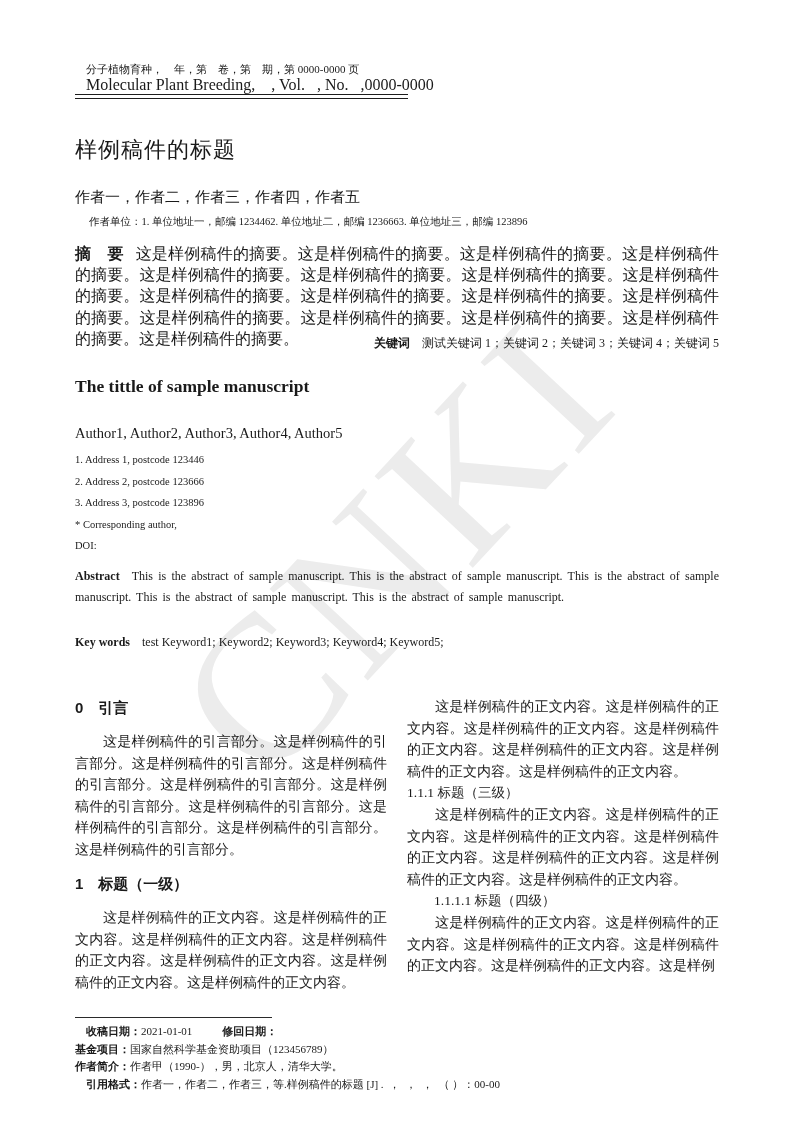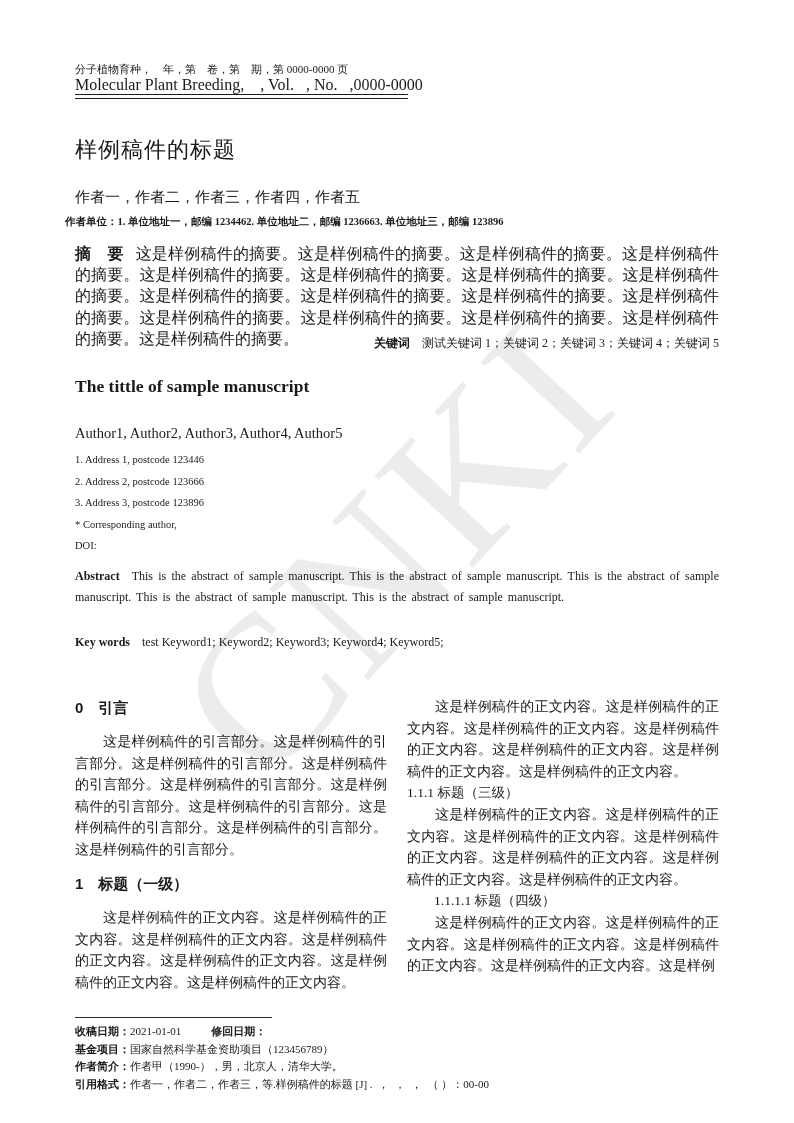--- a/index.html
+++ b/index.html
@@ -14,30 +14,30 @@
   }
   .watermark{
     position:absolute;left:55px;top:300px;width:680px;height:500px;
     display:flex;align-items:center;justify-content:center;
     transform:rotate(-47deg);
     font-family:"Liberation Serif","DejaVu Serif",serif;
     font-size:205px;letter-spacing:6px;color:#ececec;
     z-index:0;user-select:none;
   }
   .layer{position:absolute;left:0;top:0;width:100%;height:100%;z-index:1;}
-  .pre{white-space:pre-wrap;}
+  .pre{white-space:pre-wrap;margin-left:11px;}
   
   .header{position:absolute;left:75px;top:62px;width:644px;}
   .hline1{font-size:11px;line-height:15px;}
   .hline2{font-size:16px;line-height:15px;font-family:Liberation Serif, serif;}
   .header-rule{width:333px;height:2.6px;border-top:1.6px solid #1c1c1c;border-bottom:1.6px solid #1c1c1c;margin-top:2px;}
   
   .cn-title{position:absolute;left:75px;top:135px;font-size:22px;line-height:30px;letter-spacing:1px;}
   .cn-authors{position:absolute;left:75px;top:187px;font-size:15px;line-height:21px;font-family:Liberation Serif, serif;}
-  .cn-affil{position:absolute;left:65px;top:214px;font-size:10.5px;line-height:15px;font-weight:bold;}
+  .cn-affil{position:absolute;left:89px;top:214px;font-size:10.5px;line-height:15px;}
   .cn-abstract{position:absolute;left:75px;top:243px;width:644px;font-size:16px;line-height:21.2px;text-align:justify;}
   .cn-keywords{position:absolute;left:75px;top:333px;width:644px;font-size:12px;line-height:21.2px;text-align:right;}
   .lbl{font-weight:bold;}
   .lbl-gap{margin-right:12px;}
   
   .en-title{position:absolute;left:75px;top:374px;font-size:17.5px;font-weight:bold;line-height:24px;}
   .en-authors{position:absolute;left:75px;top:423px;font-size:14.5px;line-height:20px;}
   .en-meta{position:absolute;left:75px;top:449px;font-size:10.5px;line-height:21.5px;}
   .en-abstract{position:absolute;left:75px;top:566px;width:644px;font-size:12px;line-height:21.2px;text-align:justify;word-spacing:2px;}
   .en-keywords{position:absolute;left:75px;top:632px;width:644px;font-size:12px;line-height:21.2px;}

